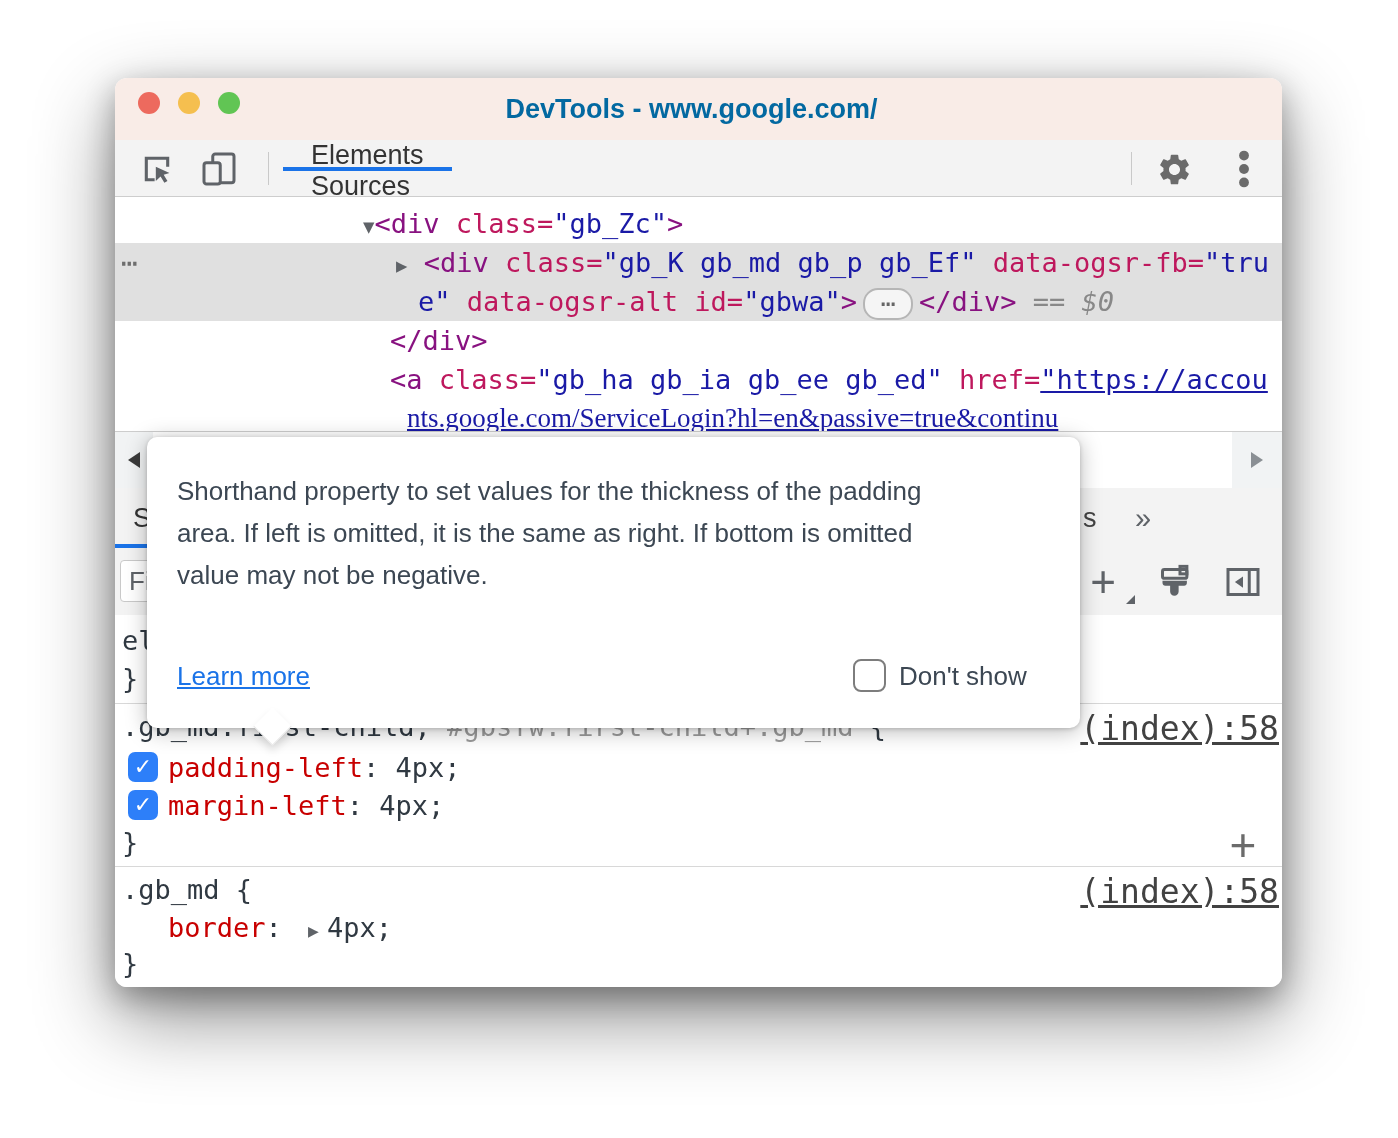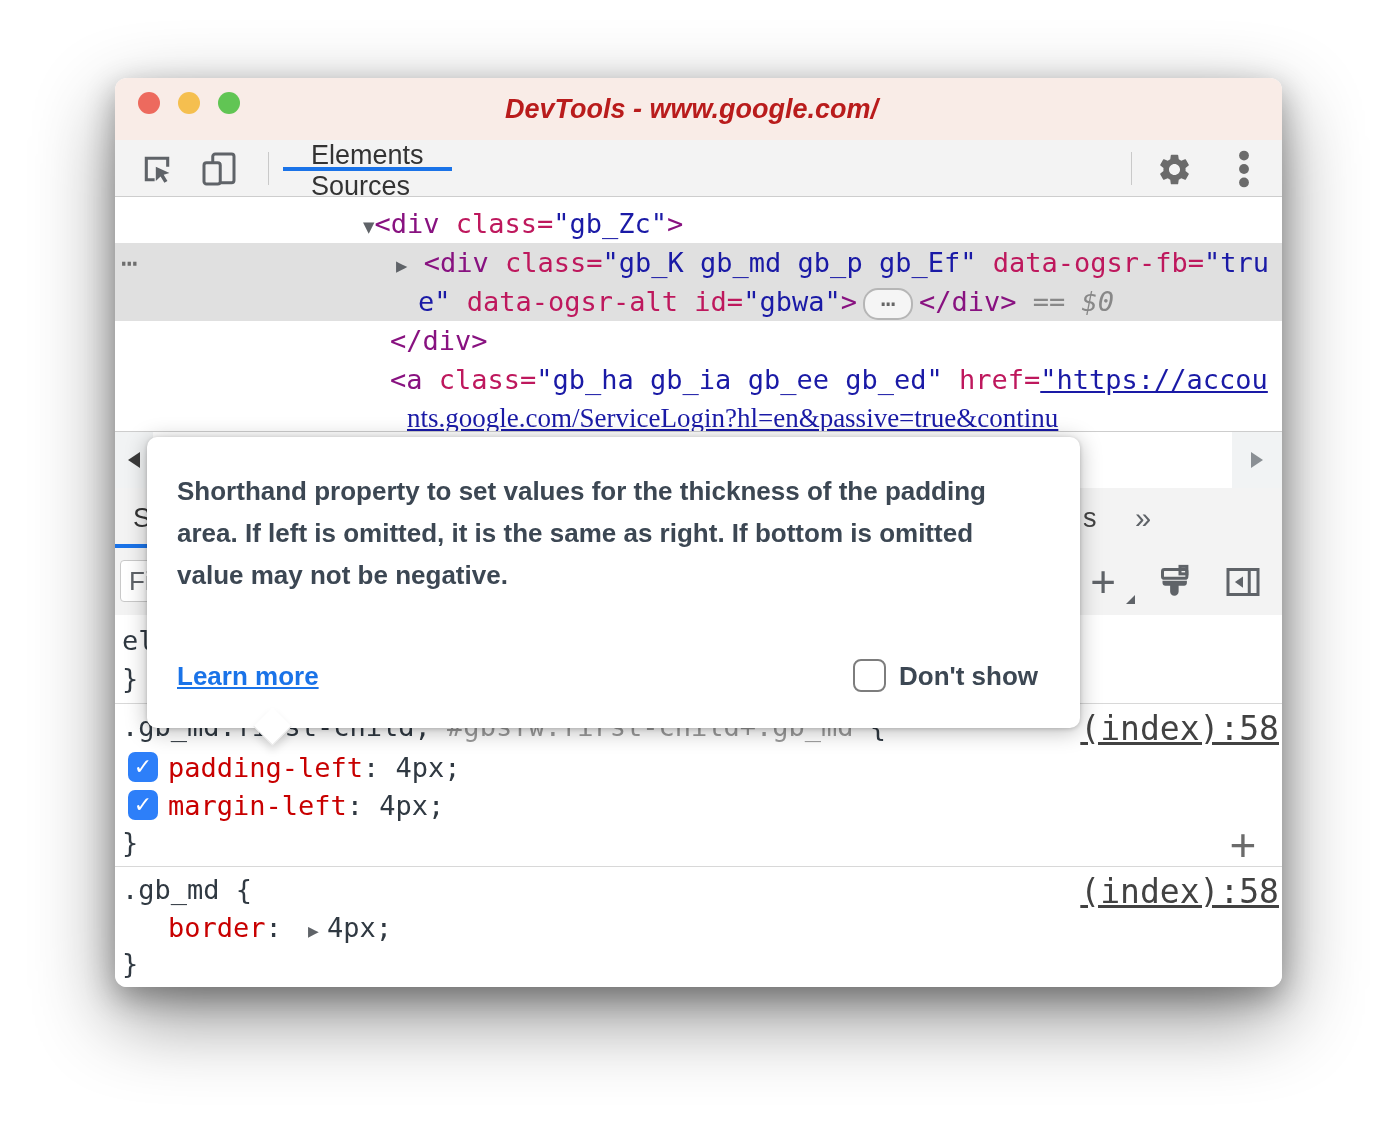--- a/index.html
+++ b/index.html
@@ -9,21 +9,21 @@
           border-radius:12px;overflow:hidden;
           box-shadow:0 30px 80px rgba(0,0,0,.45),0 10px 30px rgba(0,0,0,.30);}
   
   .titlebar{position:absolute;left:0;top:0;width:100%;height:62px;background:#f9ece7;
             border-bottom:1px solid #e7d8d1;}
   .tl{position:absolute;top:14px;width:22px;height:22px;border-radius:50%;}
   .tl.red{left:23px;background:#ed6a5e;}
   .tl.yellow{left:63px;background:#f5bf4f;}
   .tl.green{left:103px;background:#61c554;}
   .title{position:absolute;left:0;right:14px;top:0;height:62px;display:flex;align-items:center;
-         justify-content:center;font-size:27px;font-weight:bold;color:#b91c1c;font-style:italic;}
+         justify-content:center;font-size:27px;font-weight:bold;color:#0369a1;}
   
   .toolbar{position:absolute;left:0;top:62px;width:100%;height:56px;background:#f3f3f3;
            border-bottom:1px solid #cdcdcd;}
   .tb-icon{position:absolute;top:9px;width:40px;height:40px;display:flex;align-items:center;justify-content:center;}
   .sep{position:absolute;top:12px;width:1px;height:33px;background:#c9c9c9;}
   .tabs{position:absolute;left:168px;top:0;height:56px;display:flex;flex-direction:column;}
   .tab{padding:0 28px;height:100%;display:flex;align-items:center;font-size:27px;color:#333;
        position:relative;cursor:default;}
   .tab.active::after{content:"";position:absolute;left:0;right:0;bottom:0;height:4px;background:#1a73e8;}
   .tab-more{padding:0 14px;height:100%;display:flex;align-items:center;font-size:29px;color:#5f6368;}
@@ -90,21 +90,21 @@
   .checkbox{width:30px;height:30px;border-radius:7px;background:#2d7ff9;display:flex;align-items:center;
             justify-content:center;color:#fff;font-size:22px;font-weight:bold;margin-right:10px;
             font-family:"DejaVu Sans",sans-serif;line-height:30px;}
   .addrule{position:absolute;right:22px;width:34px;height:34px;display:flex;align-items:center;
            justify-content:center;font-size:46px;font-weight:300;color:#6b6b6b;
            font-family:"Liberation Sans",sans-serif;}
   .expander{color:#5f6368;font-size:18px;margin:0 8px 0 10px;}
   
   .tooltip{position:absolute;left:32px;top:359px;width:933px;height:291px;background:#fff;
            border-radius:10px;box-shadow:0 3px 22px rgba(0,0,0,.28),0 1px 4px rgba(0,0,0,.18);
-           z-index:50;font-weight:bold;}
+           z-index:50;}
   .tooltip-caret{position:absolute;left:112px;bottom:-12px;width:26px;height:26px;background:#fff;
                  transform:rotate(45deg);box-shadow:4px 4px 9px rgba(0,0,0,.13);
                  border-right:1px solid #e8e8e8;border-bottom:1px solid #e8e8e8;}
   .tooltip-body{position:absolute;left:30px;top:33px;right:30px;}
   .ttline{font-size:26px;line-height:42px;color:#3c4753;white-space:nowrap;}
   .ttfooter{position:absolute;left:30px;right:30px;top:222px;height:40px;}
   .learnmore{position:absolute;left:0;top:2px;font-size:26px;color:#1a73e8;text-decoration:underline;}
   .dontshow-box{position:absolute;left:676px;top:0;width:29px;height:29px;border:2.5px solid #7d7d7d;
                 border-radius:8px;background:#fff;}
   .dontshow-label{position:absolute;left:722px;top:2px;font-size:26px;color:#3c4753;}

